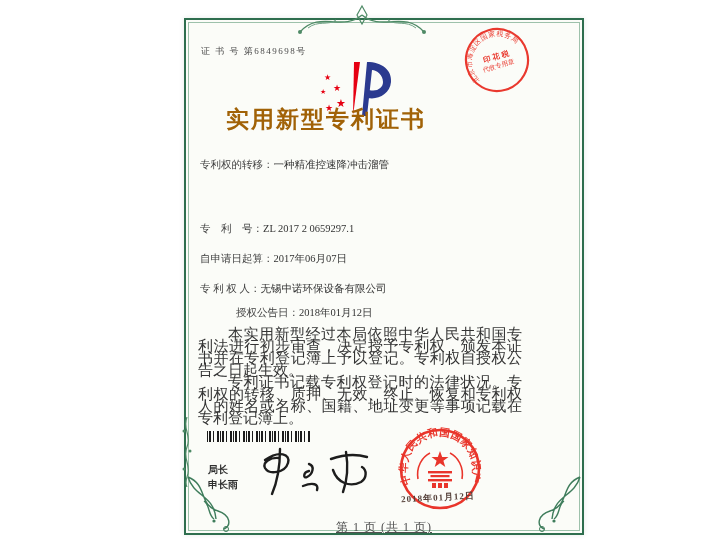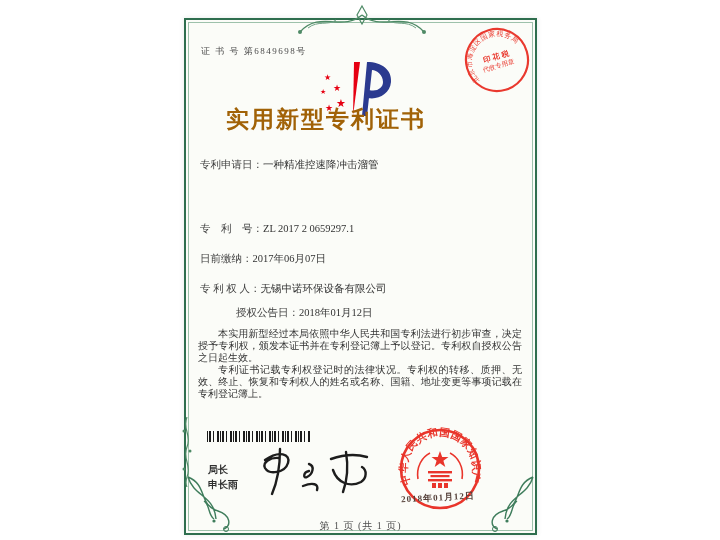--- a/index.html
+++ b/index.html
@@ -1,36 +1,36 @@
 <!DOCTYPE html>
 <html><head>
 <meta charset="utf-8">
 <style>
   html,body{margin:0;padding:0;background:#ffffff;}
   #stage{position:relative;width:720px;height:540px;background:#ffffff;overflow:hidden;
          font-family:"Liberation Serif","DejaVu Serif",serif;color:#3b3b3b;}
   
-  .sheet{position:absolute;left:184px;top:18px;width:353px;height:517px;
+  .sheet{position:absolute;left:184px;top:18px;width:400px;height:517px;
          background:#fbfcf8;box-shadow:0 0 5px rgba(40,80,60,.12);}
   .border-outer{position:absolute;inset:0;border:2px solid #2e6e4e;}
   .border-inner{position:absolute;inset:4px;border:1px solid #9dc1ab;}
   .abs{position:absolute;}
   .cert-no{left:17px;top:27px;font-size:9px;letter-spacing:1.5px;color:#4a4a4a;}
   .title{left:0;top:86px;width:100%;text-align:left;font-size:23px;font-weight:700;
          letter-spacing:2px;color:#a16207;margin-left:42px;}
   .row{left:16px;width:322px;font-size:10.5px;color:#3e3e3e;white-space:nowrap;}
   .row .lbl{color:#3e3e3e;}
   .row .val{color:#333;text-align:center;}
-  .body-text{left:14px;top:310px;width:324px;font-size:10px;line-height:12px;
+  .body-text{left:14px;top:310px;width:324px;font-size:15px;line-height:12px;
              text-align:justify;color:#343434;}
   .body-text p{margin:0;text-indent:2em;}
   .barcode{left:23px;top:413px;width:104px;height:11px;
     background:repeating-linear-gradient(90deg,#1c1c1c 0 1px,#fbfcf8 1px 2px,#1c1c1c 2px 4px,#fbfcf8 4px 6px,#1c1c1c 6px 7px,#fbfcf8 7px 10px,#1c1c1c 10px 12px,#fbfcf8 12px 13px);}
   .director{left:24px;top:444px;font-size:10px;font-weight:700;color:#2f2f2f;line-height:15px;}
-  .footer{left:0;top:501px;width:100%;text-align:center;font-size:10px;color:#4f4f4f;letter-spacing:1px;}
+  .footer{left:0;top:501px;width:100%;text-align:center;font-size:12px;color:#4f4f4f;letter-spacing:1px;text-decoration:underline;}
   
   .logo{left:0;top:38px;width:100%;height:62px;}
   .logo .star{position:absolute;color:#e60012;line-height:1;}
   
   .seal-big{position:absolute;left:398px;top:427px;width:84px;height:84px;}
   .seal-date{position:absolute;left:401px;top:491px;width:90px;font-size:9px;font-weight:700;
              color:#55413a;letter-spacing:1px;transform:rotate(-3deg);white-space:nowrap;}
   .stamp-tax{position:absolute;left:463px;top:26px;width:68px;height:68px;transform:rotate(-16deg);}
   .sig-svg{position:absolute;left:253px;top:444px;width:125px;height:54px;}
   .orn{position:absolute;color:#4e8a66;}
@@ -53,27 +53,27 @@
       <span class="star" style="left:141px;top:48px;font-size:9px;">★</span>
       <svg class="abs" style="left:162px;top:2px;" width="48" height="60" viewBox="0 0 48 60">
         <polygon points="8,4 14,4 7,58" fill="#e60012"></polygon>
         <path d="M16,58 L21,4 C36,4 46,12 45,24 C44,36 32,42 22,40 L23,32 C31,34 37,30 37,24 C37,17 31,12 26,12 L21,58 Z" fill="#2b3a8f"></path>
       </svg>
     </div>
 
     <div class="abs title">实用新型专利证书</div>
 
     <div class="abs row" style="top:140px;">
-      <span class="lbl">专利申请日：</span><span class="val">一种精准控速降冲击溜管</span>
+      <span class="lbl">专利权的转移：</span><span class="val">一种精准控速降冲击溜管</span>
     </div>
     <div class="abs row" style="top:204px;">
       <span class="lbl">专　利　号：</span><span class="val">ZL 2017 2 0659297.1</span>
     </div>
     <div class="abs row" style="top:234px;">
-      <span class="lbl">日前缴纳：</span><span class="val">2017年06月07日</span>
+      <span class="lbl">自申请日起算：</span><span class="val">2017年06月07日</span>
     </div>
     <div class="abs row" style="top:264px;font-family:Liberation Serif, serif;">
       <span class="lbl">专 利 权 人：</span><span class="val">无锡中诺环保设备有限公司</span>
     </div>
     <div class="abs row" style="top:288px;margin-left:36px;">
       <span class="lbl">授权公告日：</span><span class="val">2018年01月12日</span>
     </div>
 
     <div class="abs body-text">
       <p>本实用新型经过本局依照中华人民共和国专利法进行初步审查，决定授予专利权，颁发本证书并在专利登记簿上予以登记。专利权自授权公告之日起生效。</p>

